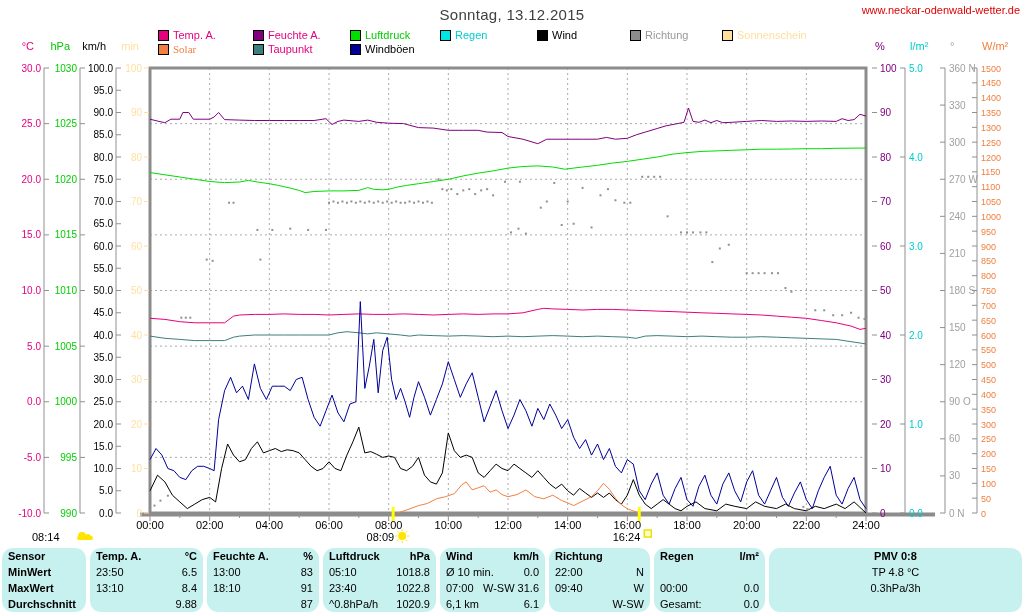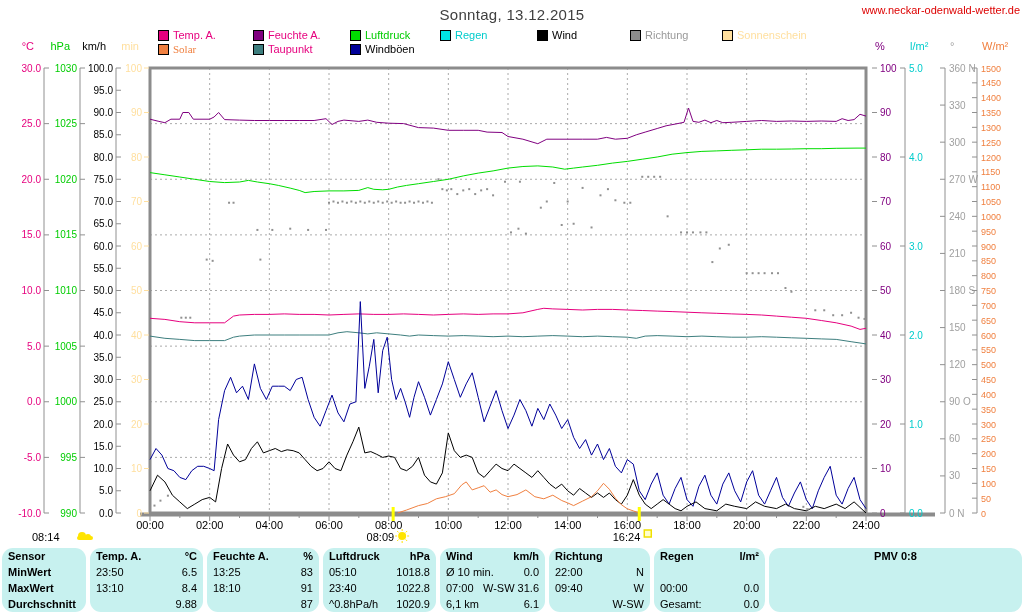--- a/index.html
+++ b/index.html
@@ -539,21 +539,21 @@
           <span class="l"></span>
           <span class="r">9.88</span>
         </div>
       </div>
       <div class="tg" style="width: 112px;">
         <div class="tr hdr">
           <span class="l">Feuchte A.</span>
           <span class="r">%</span>
         </div>
         <div class="tr">
-          <span class="l">13:25</span>
+          <span class="l">13:00</span>
           <span class="r">83</span>
         </div>
         <div class="tr">
           <span class="l">18:10</span>
           <span class="r">91</span>
         </div>
         <div class="tr">
           <span class="l"></span>
           <span class="r">87</span>
         </div>
@@ -626,16 +626,22 @@
           <span class="r">0.0</span>
         </div>
         <div class="tr">
           <span class="l">Gesamt:</span>
           <span class="r">0.0</span>
         </div>
       </div>
       <div class="tg">
         <div class="tr hdr ctr">
           <span class="r">PMV 0:8</span>
+        </div>
+        <div class="tr ctr">
+          <span class="r">TP 4.8 °C</span>
+        </div>
+        <div class="tr ctr">
+          <span class="r">0.3hPa/3h</span>
         </div>
       </div>
     </div>
 </div>
 
 </body></html>

